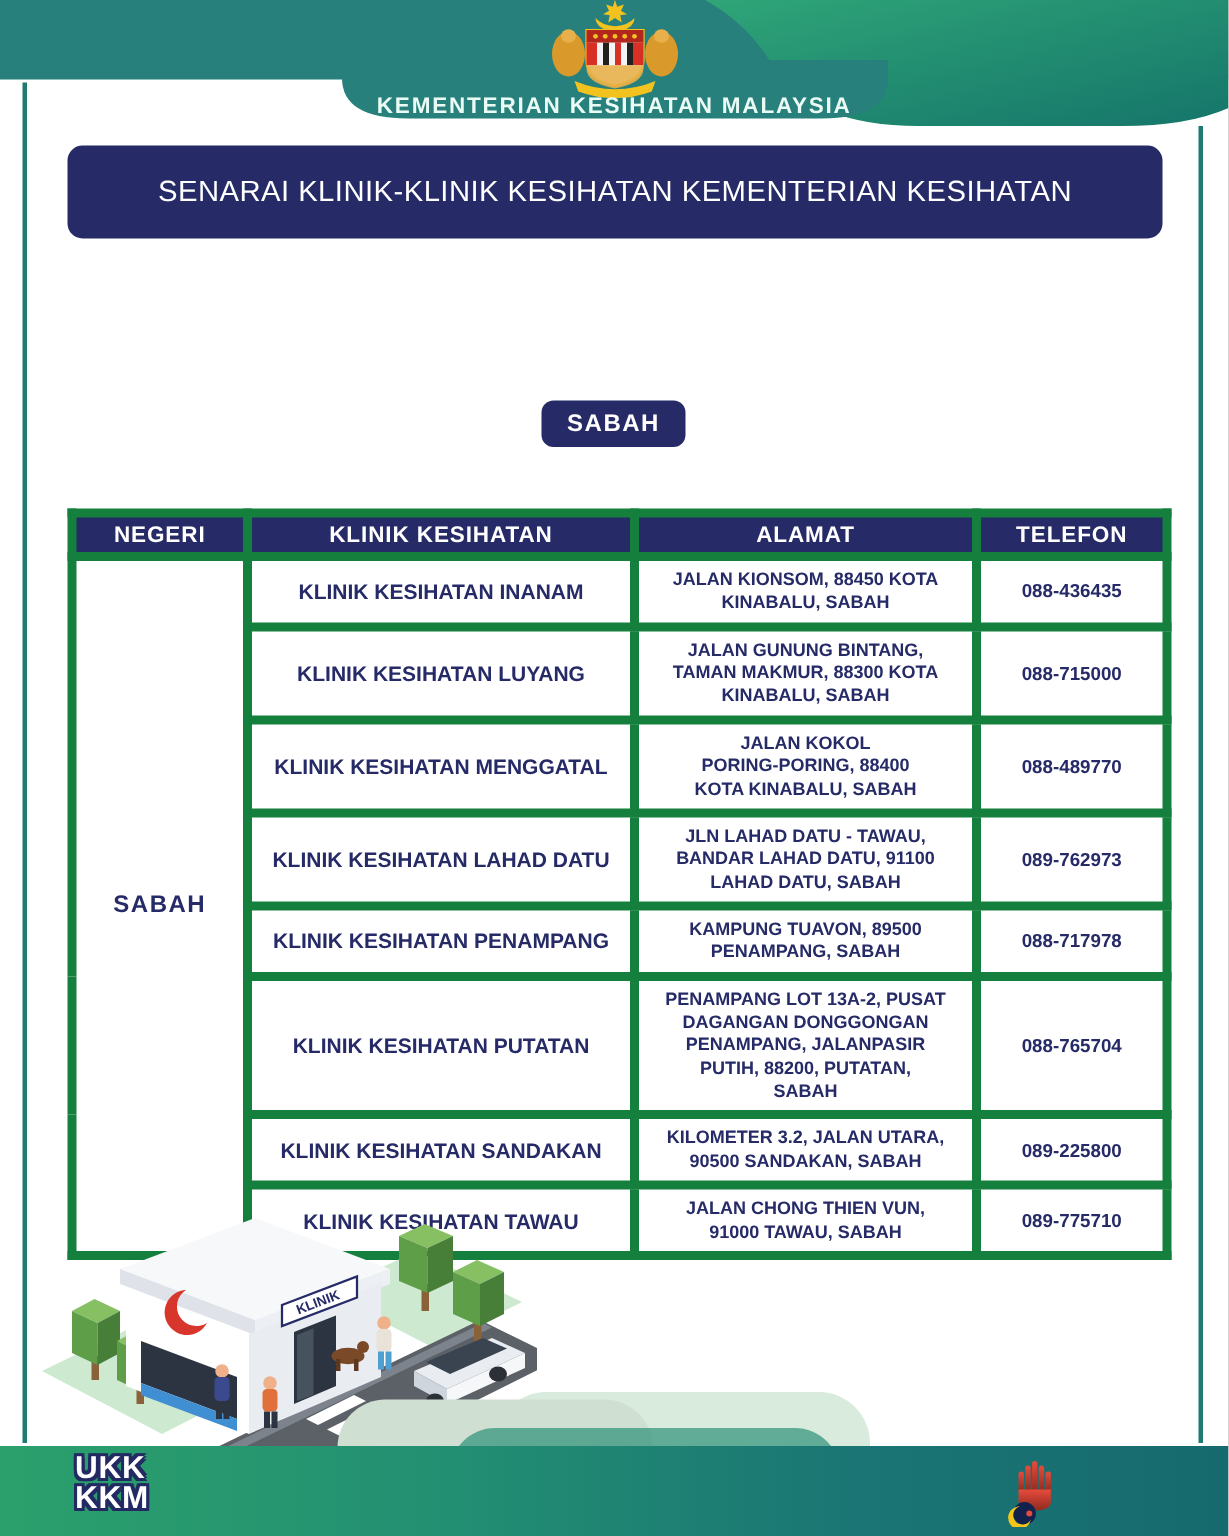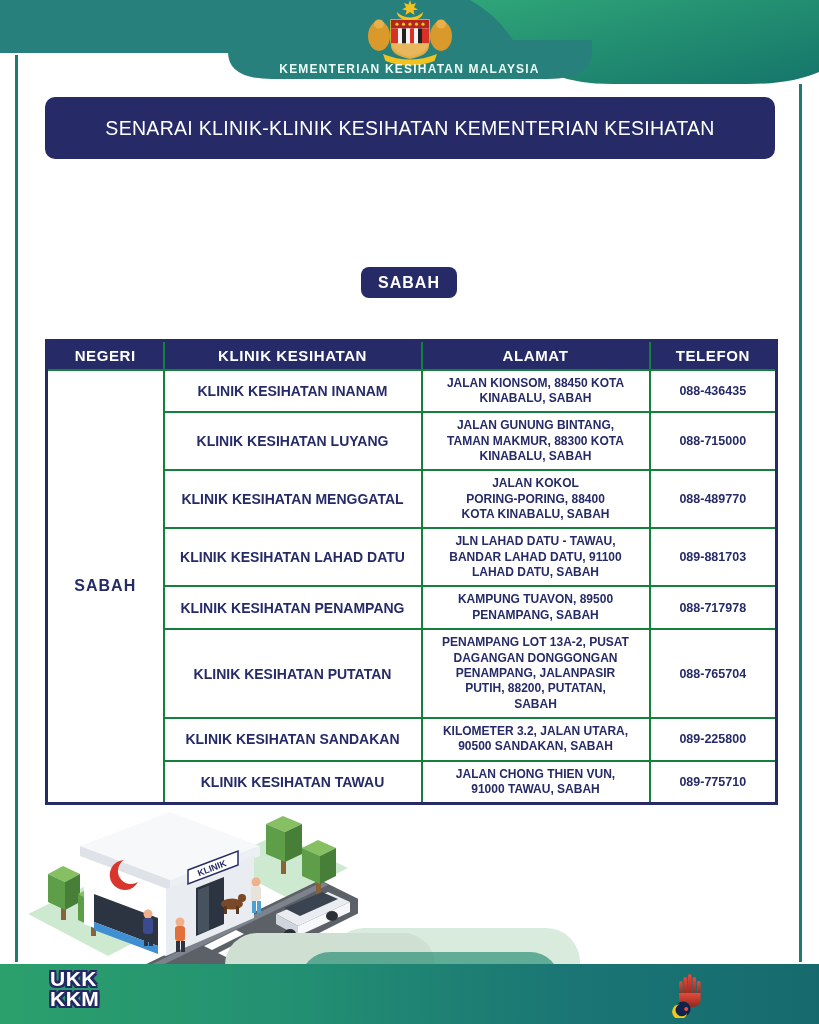--- a/index.html
+++ b/index.html
@@ -6,21 +6,21 @@
   body { background:#888; font-family:"Liberation Sans", sans-serif; }
   .page {
     position:relative; width:819px; height:1024px; margin:0 auto;
     background:#ffffff; overflow:hidden;
     font-family:"Liberation Sans", sans-serif;
   }
   
   .header-band { position:absolute; top:0; left:0; }
   .ministry-label {
     position:absolute; top:62px; left:0; width:819px; text-align:center;
-    color:#eafaf4; font-size:12px; font-weight:bold; letter-spacing:1.2px;
+    color:#eafaf4; font-size:15px; font-weight:bold; letter-spacing:1.2px;
   }
   .frame-line { position:absolute; width:3px; background:#1f7a72; top:84px; bottom:62px; }
   .frame-line.left { left:15px; top:55px; }
   .frame-line.right { left:799px; }
 
   
   .title-box {
     position:absolute; left:45px; top:97px; width:730px; height:62px;
     background:#262b68; border-radius:10px; color:#ffffff;
     display:flex; flex-direction:column; justify-content:center; align-items:center;
@@ -39,21 +39,21 @@
     display:flex; align-items:center; justify-content:center;
     font-weight:bold; font-size:16px; letter-spacing:1px;
   }
 
   
   table.clinics {
     position:absolute; left:45px; top:339px; width:730px;
     border-collapse:collapse; table-layout:fixed;
     border:3px solid #262b68;
   }
-  table.clinics th, table.clinics td { border:2px solid #15803d;margin-top:36px; }
+  table.clinics th, table.clinics td { border:6px solid #15803d;margin-top:36px; }
   table.clinics th {
     background:#262b68; color:#ffffff; font-weight:bold; font-size:15px;
     letter-spacing:0.6px; height:29px; text-align:center;
   }
   table.clinics td {
     color:#262b68; font-weight:bold; text-align:center; vertical-align:middle;
     background:#ffffff;
   }
   td.negeri  { font-size:16px; letter-spacing:1px; }
   td.klinik  { font-size:14px; padding:5px 6px; }
@@ -182,21 +182,21 @@
         <td class="alamat">JALAN KOKOL
 PORING-PORING, 88400
 KOTA KINABALU, SABAH</td>
         <td class="telefon">088-489770</td>
       </tr>
       <tr>
         <td class="klinik">KLINIK KESIHATAN LAHAD DATU</td>
         <td class="alamat">JLN LAHAD DATU - TAWAU,
 BANDAR LAHAD DATU, 91100
 LAHAD DATU, SABAH</td>
-        <td class="telefon">089-881703</td>
+        <td class="telefon">089-762973</td>
       </tr>
       <tr>
         <td class="klinik">KLINIK KESIHATAN PENAMPANG</td>
         <td class="alamat">KAMPUNG TUAVON, 89500
 PENAMPANG, SABAH</td>
         <td class="telefon">088-717978</td>
       </tr>
       <tr>
         <td class="klinik">KLINIK KESIHATAN PUTATAN</td>
         <td class="alamat">PENAMPANG LOT 13A-2, PUSAT

